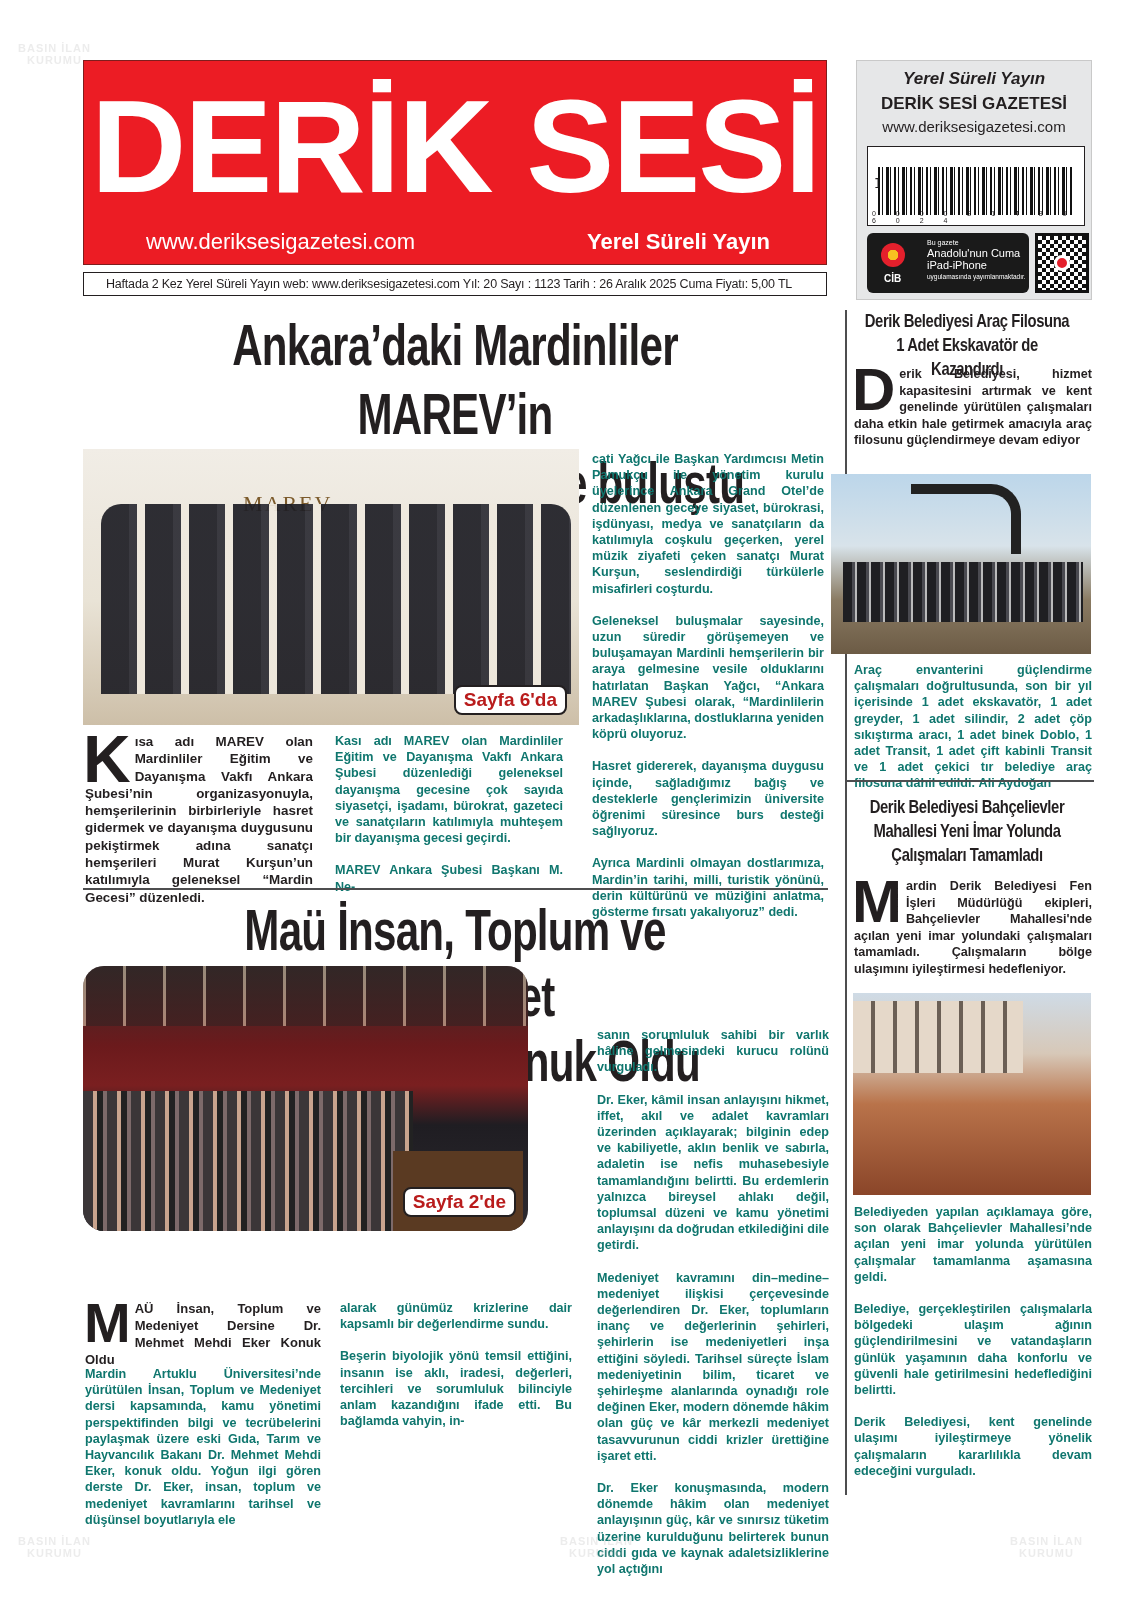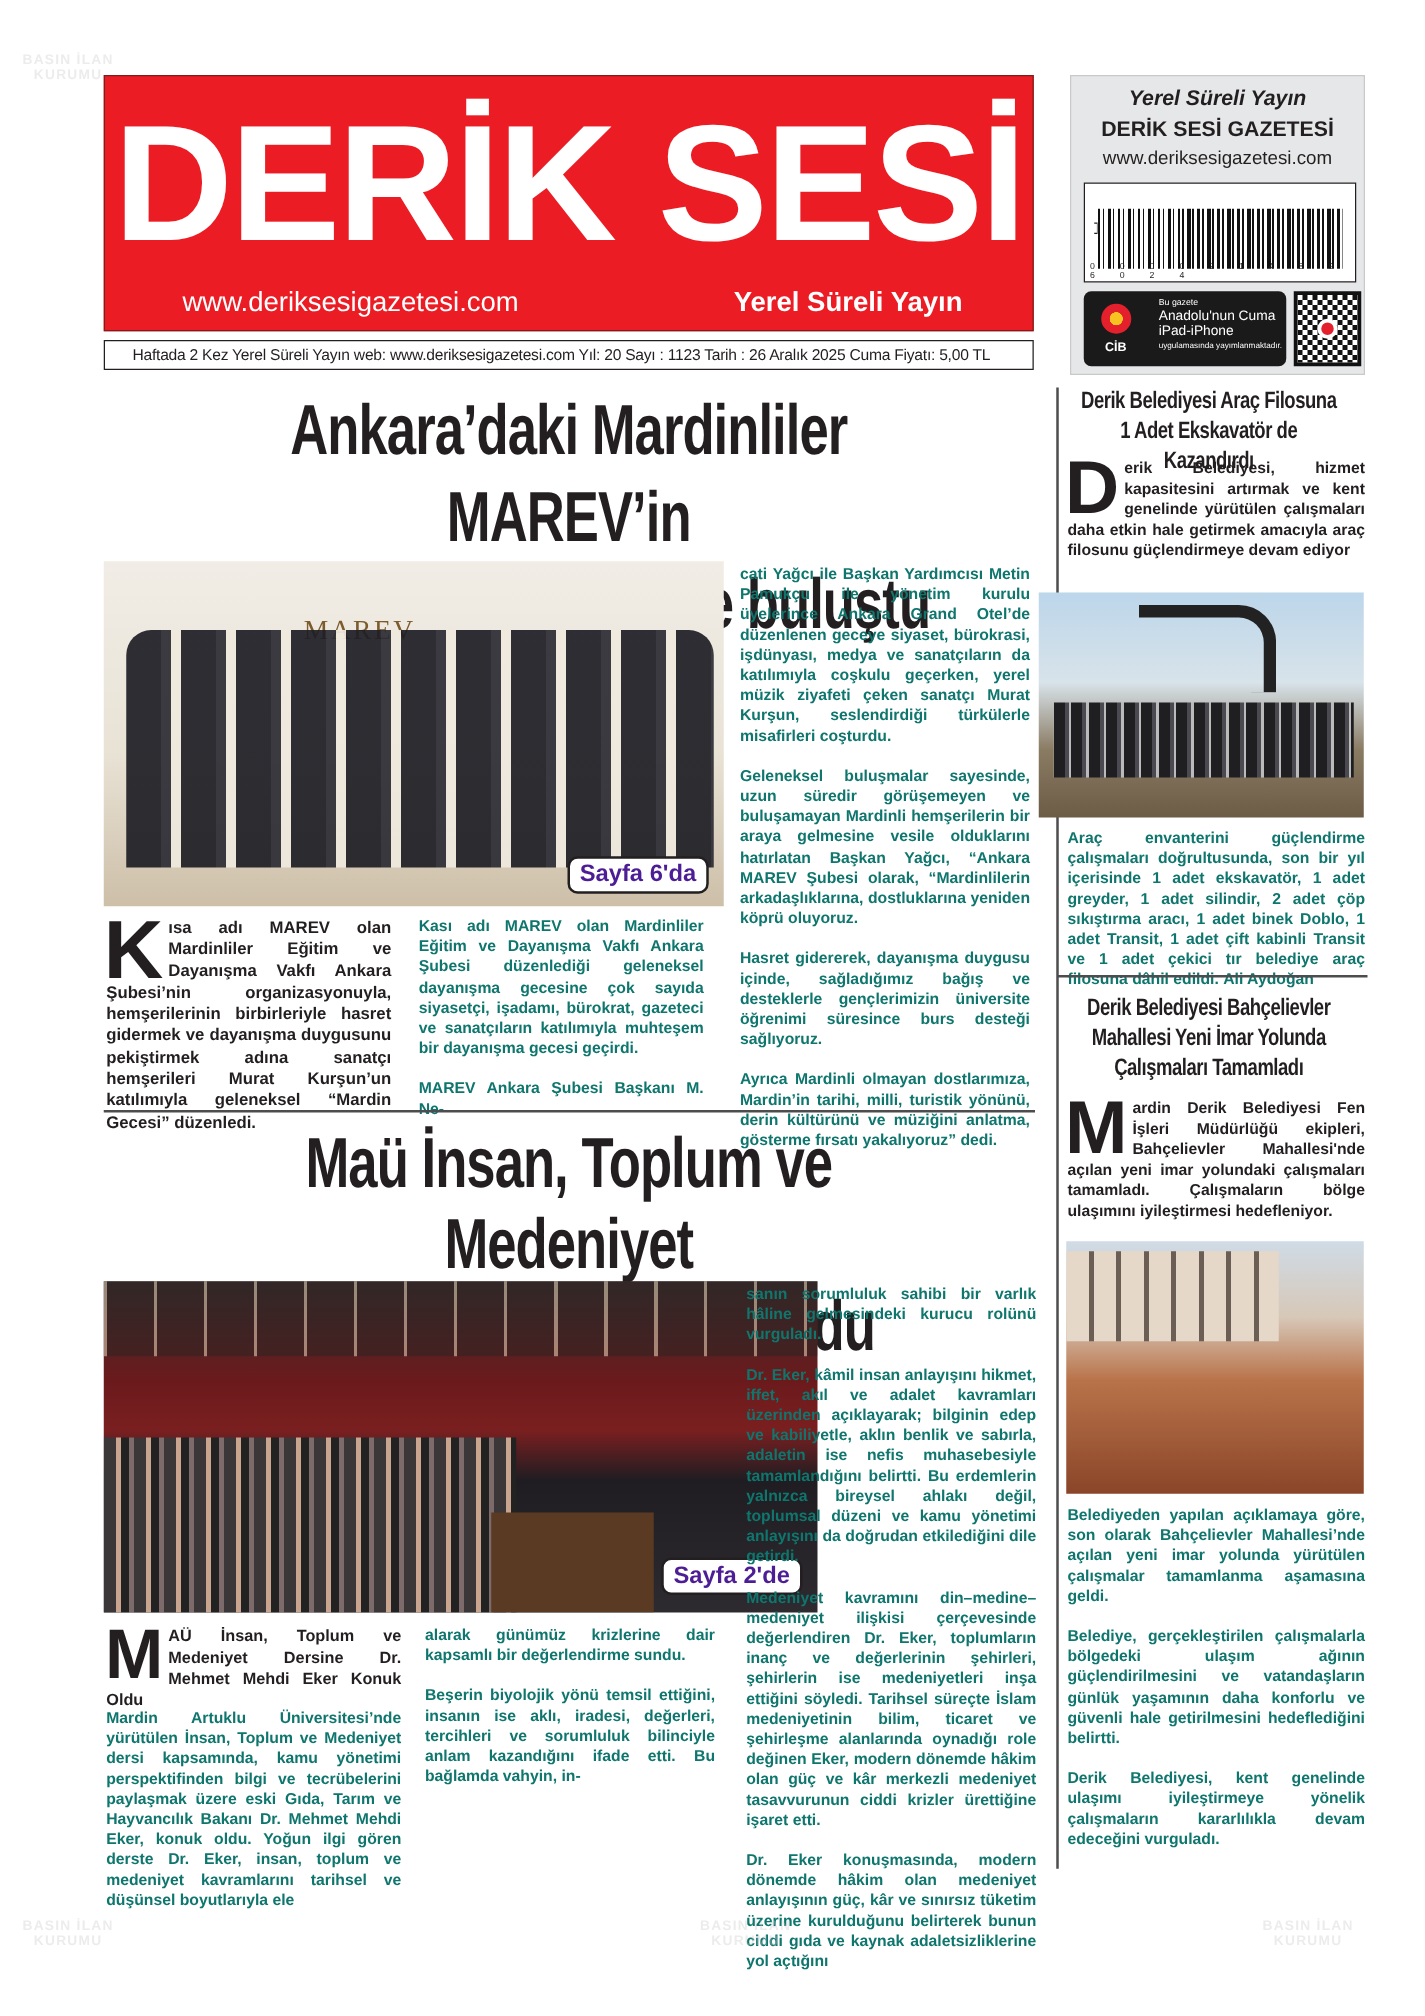--- a/index.html
+++ b/index.html
@@ -44,28 +44,28 @@
   .sh { font-weight: 700; text-align: center; transform: scaleX(0.78); transform-origin: center top; letter-spacing: -0.5px; }
   .sh1 { left: 832px; top: 309px; width: 270px; font-size: 19px; line-height: 24px; }
   .sh2 { left: 832px; top: 795px; width: 270px; font-size: 19px; line-height: 24px; }
 
   
   .photo { overflow: hidden; }
   .p1 { left: 83px; top: 449px; width: 496px; height: 276px; background: linear-gradient(180deg, #f1ede6 0%, #e9e3d6 55%, #cdbfa8 100%); }
   .p1 .people { position: absolute; left: 18px; top: 55px; width: 470px; height: 190px;
      background: repeating-linear-gradient(90deg, #1d1d24 0 28px, #2b2b33 28px 36px, #efe9de 36px 44px); opacity: .92; border-radius: 20px 20px 0 0; }
   .p1 .logo-marev { position: absolute; left: 160px; top: 42px; font-size: 22px; font-family: "Liberation Serif", serif; color: #7c5b2c; letter-spacing: 2px; }
-  .badge { position: absolute; background: #fff; border: 2px solid #231f20; border-radius: 8px; padding: 0 8px; font-weight: 700; font-size: 19px; line-height: 26px; color: #4c1d95; }
+  .badge { position: absolute; background: #fff; border: 2px solid #231f20; border-radius: 8px; padding: 0 8px; font-weight: 700; font-size: 19px; line-height: 26px; color: #b91c1c; }
   .p1 .badge { right: 12px; bottom: 10px; }
 
   .p2 { left: 831px; top: 474px; width: 260px; height: 180px; background: linear-gradient(180deg, #bcd6ea 0%, #d8e3ea 40%, #8a7b63 70%, #6c5b45 100%); }
   .p2 .crowd { position: absolute; left: 12px; top: 88px; width: 240px; height: 60px; background: repeating-linear-gradient(90deg, #1f1f22 0 9px, #4a4a50 9px 12px, #bbb 12px 14px); }
   .p2 .arm { position: absolute; left: 80px; top: 10px; width: 110px; height: 70px; border-top: 10px solid #222; border-right: 10px solid #222; border-radius: 0 30px 0 0; }
 
-  .p3 { left: 83px; top: 1025px; width: 571px; height: 265px; background: linear-gradient(180deg, #3a2b2b 0%, #6b1a1c 30%, #7a1f20 45%, #1f1d22 60%, #2d2a30 100%); }
+  .p3 { left: 83px; top: 966px; width: 445px; height: 265px; background: linear-gradient(180deg, #3a2b2b 0%, #6b1a1c 30%, #7a1f20 45%, #1f1d22 60%, #2d2a30 100%); border-radius: 21px; }
   .p3 .ceil { position: absolute; left: 0; top: 0; width: 100%; height: 60px; background: repeating-linear-gradient(90deg, #f4e8c8 0 3px, #2a2322 3px 40px); opacity: .5; }
   .p3 .audience { position: absolute; left: 0; top: 125px; width: 330px; height: 140px; background: repeating-linear-gradient(90deg, #3b3638 0 10px, #c9a48e 10px 14px, #222 14px 20px, #7d6a6a 20px 24px); }
   .p3 .podium { position: absolute; left: 310px; top: 185px; width: 130px; height: 80px; background: #5a3a22; }
   .p3 .badge { right: 12px; bottom: 14px; }
 
   .p4 { left: 853px; top: 993px; width: 238px; height: 202px; background: linear-gradient(180deg, #cfdbe6 0%, #d7c8b8 30%, #b9734a 55%, #8a4529 100%); }
   .p4 .bld { position: absolute; left: 0; top: 8px; width: 170px; height: 72px; background: repeating-linear-gradient(90deg, #e5d8c9 0 18px, #6b5f55 18px 22px); }
 
   
   .col { font-size: 12.6px; line-height: 16.2px; text-align: justify; color: #0f766e; hyphens: manual; font-weight: bold; }

